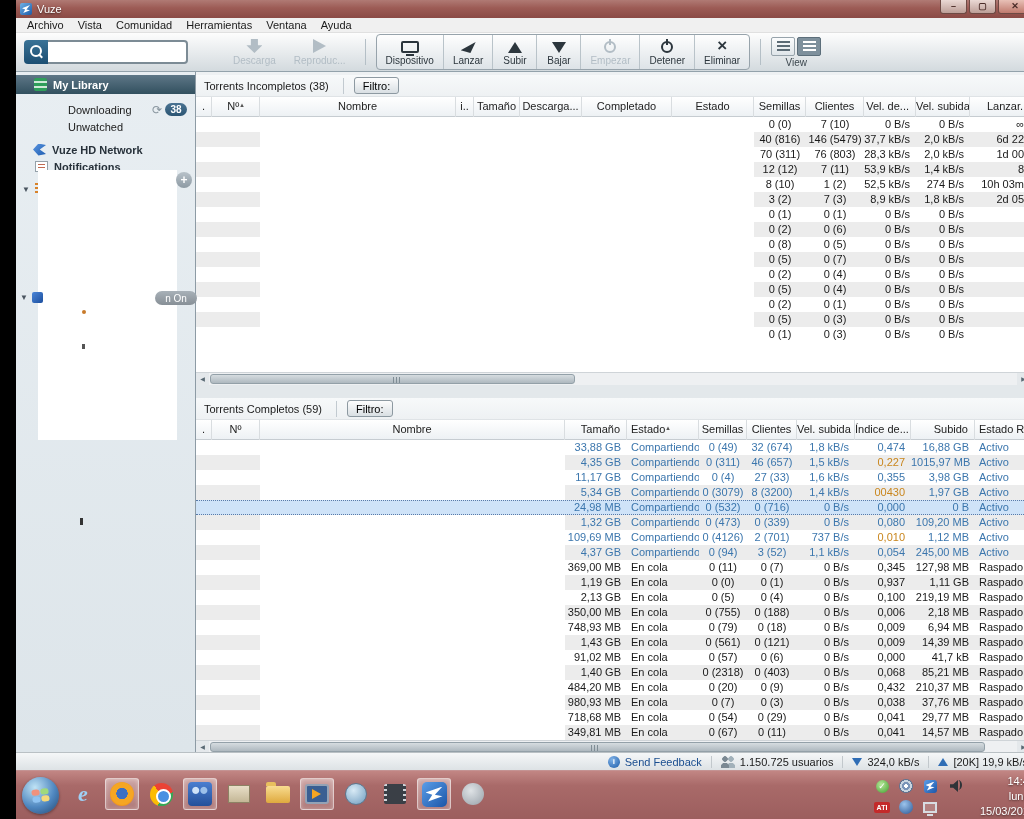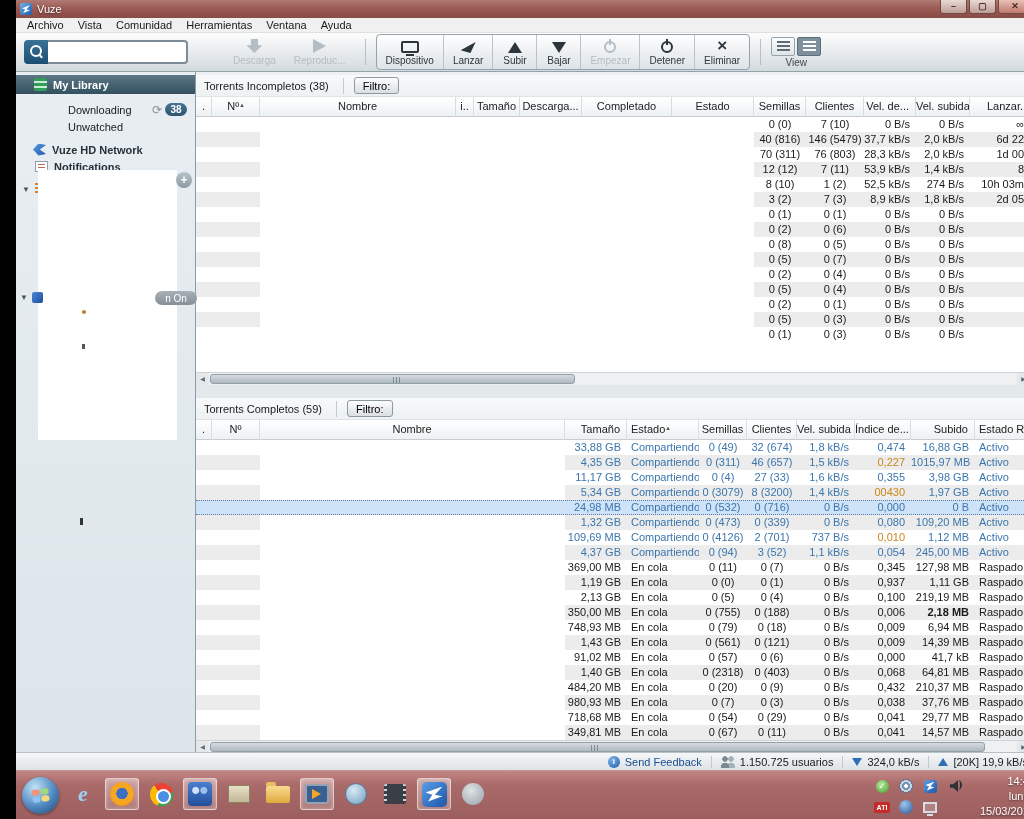--- a/index.html
+++ b/index.html
@@ -787,21 +787,21 @@
           <div class="trow alt">
             <div class="tcell c" style="width: 16px;"><span class="orb gray"></span></div>
             <div class="tcell c" style="width: 48px;"></div>
             <div class="tcell c white" style="width: 305px;"></div>
             <div class="tcell r" style="width: 62px;">350,00 MB</div>
             <div class="tcell l" style="width: 72px;">En cola</div>
             <div class="tcell c" style="width: 48px;">0 (755)</div>
             <div class="tcell c" style="width: 50px;">0 (188)</div>
             <div class="tcell r" style="width: 58px;">0 B/s</div>
             <div class="tcell r" style="width: 56px;">0,006</div>
-            <div class="tcell r" style="width: 64px; font-weight: bold;">2,18 MB</div>
+            <div class="tcell r" style="width: 64px;">2,18 MB</div>
             <div class="tcell l" style="width: 55px;">Raspado OK</div>
           </div>
           <div class="trow">
             <div class="tcell c" style="width: 16px;"><span class="orb gray"></span></div>
             <div class="tcell c" style="width: 48px;"></div>
             <div class="tcell c white" style="width: 305px;"></div>
             <div class="tcell r" style="width: 62px;">748,93 MB</div>
             <div class="tcell l" style="width: 72px;">En cola</div>
             <div class="tcell c" style="width: 48px;">0 (79)</div>
             <div class="tcell c" style="width: 50px;">0 (18)</div>
@@ -839,21 +839,21 @@
           <div class="trow alt">
             <div class="tcell c" style="width: 16px;"><span class="orb gray"></span></div>
             <div class="tcell c" style="width: 48px;"></div>
             <div class="tcell c white" style="width: 305px;"></div>
             <div class="tcell r" style="width: 62px;">1,40 GB</div>
             <div class="tcell l" style="width: 72px;">En cola</div>
             <div class="tcell c" style="width: 48px;">0 (2318)</div>
             <div class="tcell c" style="width: 50px;">0 (403)</div>
             <div class="tcell r" style="width: 58px;">0 B/s</div>
             <div class="tcell r" style="width: 56px;">0,068</div>
-            <div class="tcell r" style="width: 64px;">64,81 MB</div>
+            <div class="tcell r" style="width: 64px;">85,21 MB</div>
             <div class="tcell l" style="width: 55px;">Raspado OK</div>
           </div>
           <div class="trow">
             <div class="tcell c" style="width: 16px;"><span class="orb gray"></span></div>
             <div class="tcell c" style="width: 48px;"></div>
             <div class="tcell c white" style="width: 305px;"></div>
             <div class="tcell r" style="width: 62px;">484,20 MB</div>
             <div class="tcell l" style="width: 72px;">En cola</div>
             <div class="tcell c" style="width: 48px;">0 (20)</div>
             <div class="tcell c" style="width: 50px;">0 (9)</div>

